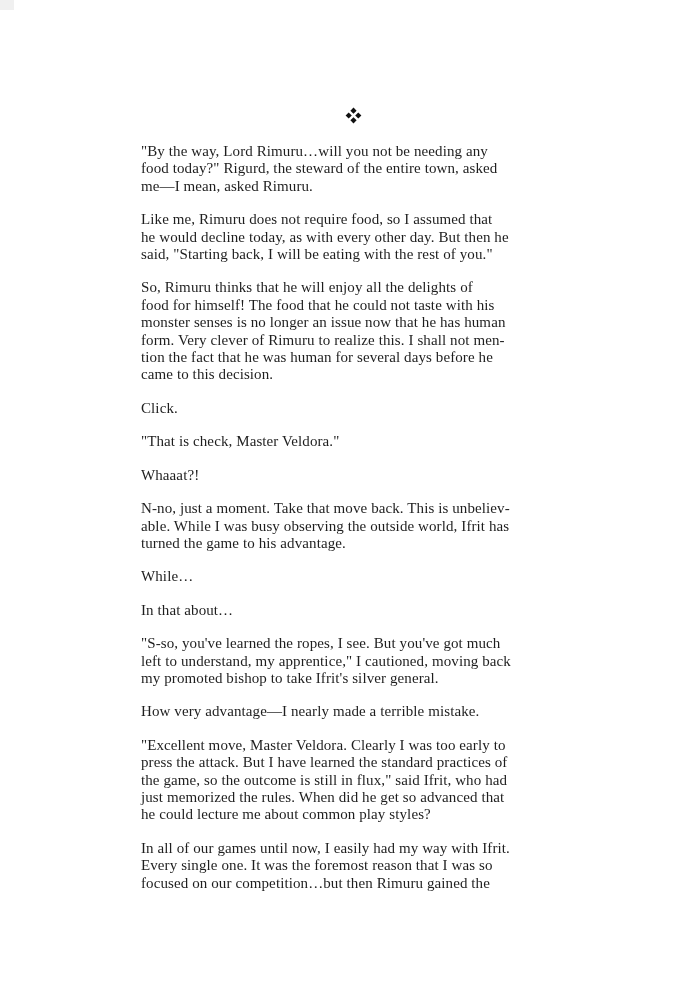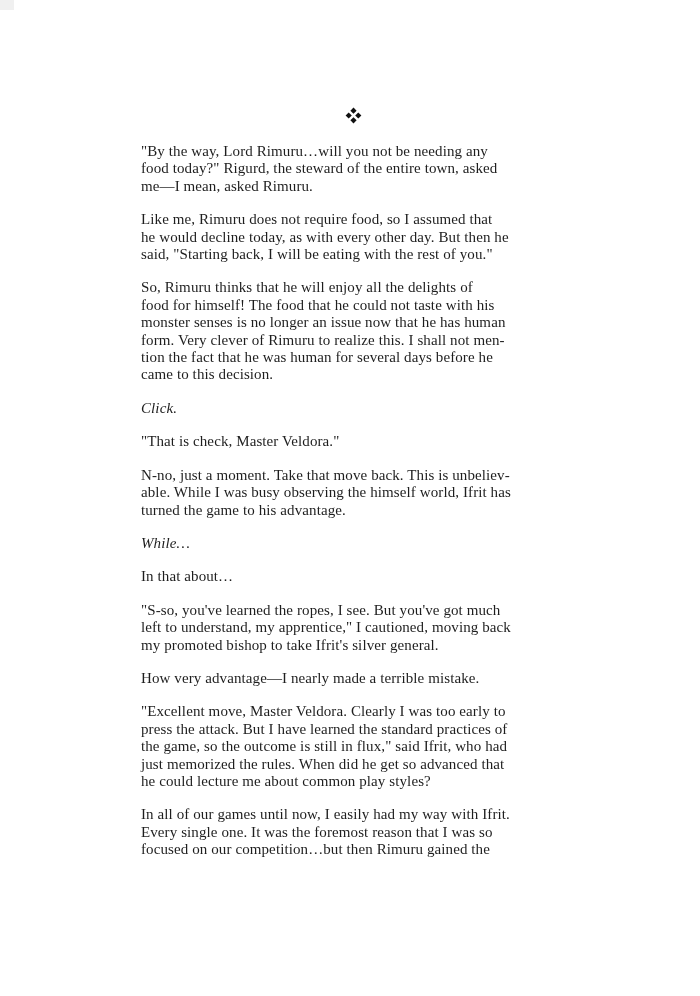--- a/index.html
+++ b/index.html
@@ -32,21 +32,21 @@
   }
   .ornament-row svg { vertical-align: middle; }
   .para {
     margin: 0 0 16px 0;
     font-size: 15px;
     line-height: 17.4px;
     letter-spacing: 0.1px;
     white-space: pre;
     text-align: left;
   }
-  .italic { font-style: italic; }
+  .italic { }
 </style>
 </head>
 <body>
 
 <div class="page">
   <div class="corner-artifact"></div>
 
   <div class="content">
 
     <div class="ornament-row">
@@ -69,22 +69,23 @@
 he would decline today, as with every other day. But then he
 said, "Starting back, I will be eating with the rest of you."</p>
     <p class="para">So, Rimuru thinks that he will enjoy all the delights of
 food for himself! The food that he could not taste with his
 monster senses is no longer an issue now that he has human
 form. Very clever of Rimuru to realize this. I shall not men-
 tion the fact that he was human for several days before he
 came to this decision.</p>
     <p class="para italic">Click.</p>
     <p class="para">"That is check, Master Veldora."</p>
+    <p class="para italic">Whaaat?!</p>
     <p class="para">N-no, just a moment. Take that move back. This is unbeliev-
-able. While I was busy observing the himself world, Ifrit has
+able. While I was busy observing the outside world, Ifrit has
 turned the game to his advantage.</p>
     <p class="para italic">While…</p>
     <p class="para">In that about…</p>
     <p class="para">"S-so, you've learned the ropes, I see. But you've got much
 left to understand, my apprentice," I cautioned, moving back
 my promoted bishop to take Ifrit's silver general.</p>
     <p class="para">How very advantage—I nearly made a terrible mistake.</p>
     <p class="para">"Excellent move, Master Veldora. Clearly I was too early to
 press the attack. But I have learned the standard practices of
 the game, so the outcome is still in flux," said Ifrit, who had

